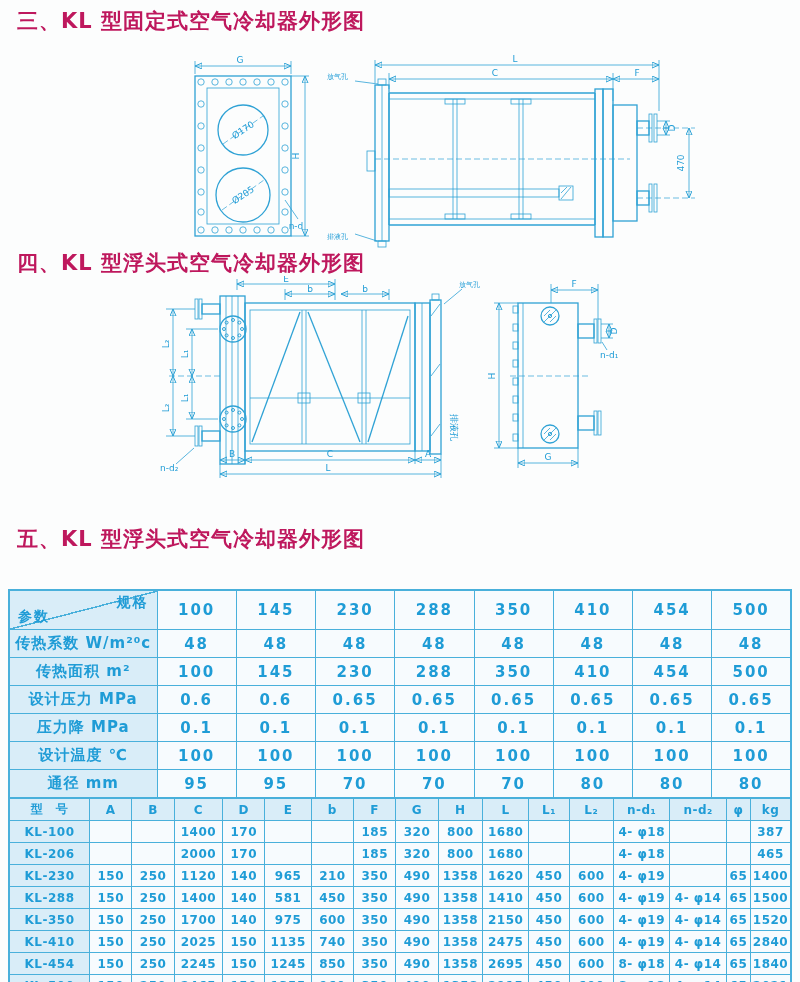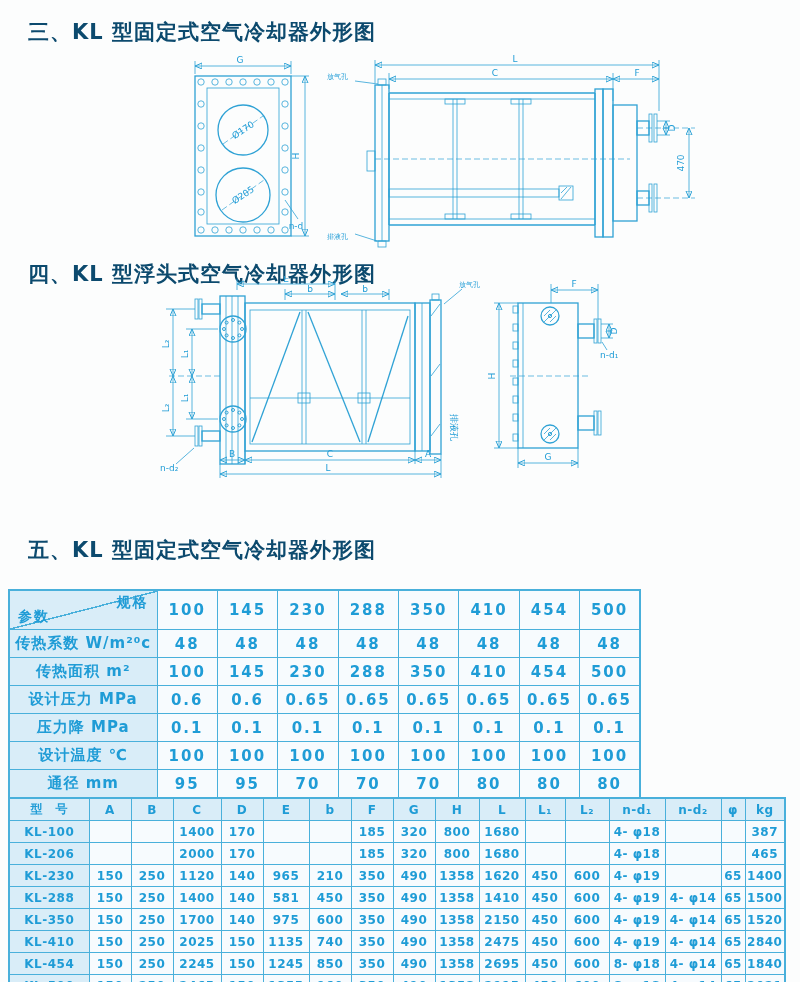--- a/index.html
+++ b/index.html
@@ -5,36 +5,36 @@
   html,body{margin:0;padding:0;}
   body{
     font-family:"DejaVu Sans","Liberation Sans",sans-serif;
     background:#ffffff;
   }
   .page{
     position:relative;width:800px;height:982px;margin:0 auto;
     background:#fcfdfd;overflow:hidden;
   }
   h2.sec-title{
-    position:absolute;margin:12px;
-    font-size:21px;font-weight:bold;color:#0c4a6e;letter-spacing:1px;
+    position:absolute;margin:1px;
+    font-size:21px;font-weight:bold;color:#be185d;letter-spacing:1px;
     white-space:nowrap;
   }
   .drw{position:absolute;}
   .drw text{fill:#1f9cd6;font-size:9px;font-family:"DejaVu Sans","Liberation Sans",sans-serif;}
   .drw .tiny{font-size:7px;}
   .drw line,.drw rect,.drw circle,.drw path,.drw polyline{stroke:#2fa2d5;fill:none;}
   .main{stroke-width:1.3;}
   .thin{stroke-width:0.8;}
   .dim{stroke-width:0.8;}
   .dash{stroke-dasharray:6 3;stroke-width:0.7;}
   .dot{fill:#2fa2d5;stroke:none;}
 
   table.dtable{
-    position:absolute;border-collapse:collapse;table-layout:fixed;width:633px;
+    position:absolute;border-collapse:collapse;table-layout:fixed;width:784px;
     color:#1f9cd6;font-weight:bold;background:#f7fbfe;
     border:2px solid #49b0db;
   }
   table.dtable td{
     border:1px solid #49b0db;text-align:center;vertical-align:middle;
     overflow:hidden;white-space:nowrap;
   }
   .label-cell{background:#d9edf8;}
   #spec-table{font-size:15px;}
   #spec-table td{height:25px;letter-spacing:2px;}
@@ -358,21 +358,21 @@
       <text x="17" y="100" text-anchor="middle" transform="rotate(-90 17 100)">H</text>
     </g>
     <g>
       <line class="thin" x1="40" y1="172" x2="40" y2="192"></line>
         <line class="thin" x1="100" y1="172" x2="100" y2="192"></line>
       <line class="dim" x1="40" y1="187" x2="100" y2="187" marker-start="url(#arw)" marker-end="url(#arw)"></line>
       <text x="70" y="184" text-anchor="middle">G</text>
     </g>
   </svg>
 
-  <h2 class="sec-title" style="left:16px;top:524px;">五、KL 型固定式空气冷却器外形图</h2>
+  <h2 class="sec-title" style="left:16px;top:524px;">五、KL 型浮头式空气冷却器外形图</h2>
 
   <table id="spec-table" class="dtable" style="left:8px;top:589px;">
     <colgroup>
         <col style="width:148px">
       </colgroup>
     <thead>
       <tr>
         <td class="corner-cell">
           <span class="corner-tr">规格</span>
           <span class="corner-bl">参数</span>

